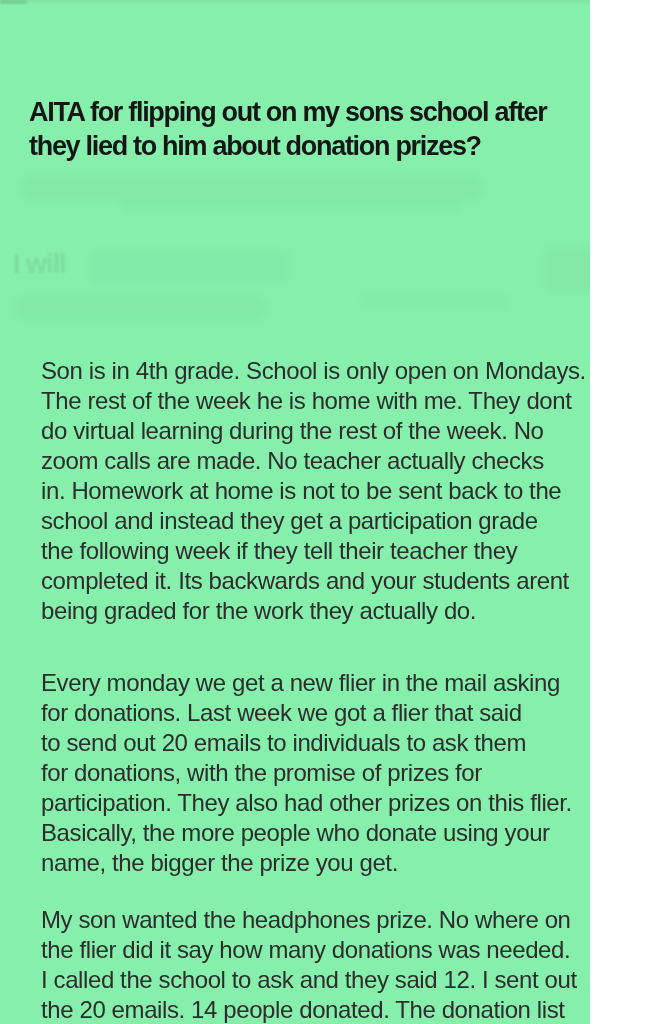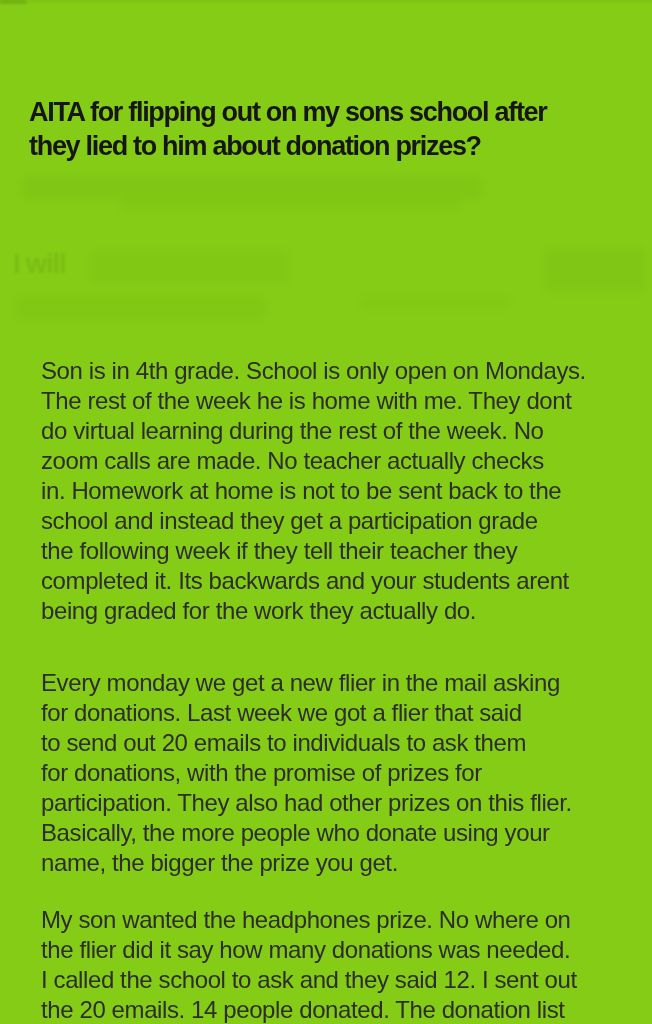--- a/index.html
+++ b/index.html
@@ -2,23 +2,23 @@
 <html><head>
 <meta charset="utf-8">
 <style>
   html, body {
     margin: 0;
     padding: 0;
     background: #ffffff;
   }
   .page {
     position: relative;
-    width: 652px;
+    width: 590px;
     height: 1024px;
-    background: #84cc16;
+    background: #86efac;
     overflow: hidden;
     font-family: "Liberation Sans", sans-serif;
   }
   
   .top-edge {
     position: absolute;
     left: 0; top: 0;
     width: 100%; height: 5px;
     background: linear-gradient(to bottom, rgba(0,0,0,0.10), rgba(0,0,0,0)) ;
     opacity: 0.5;

